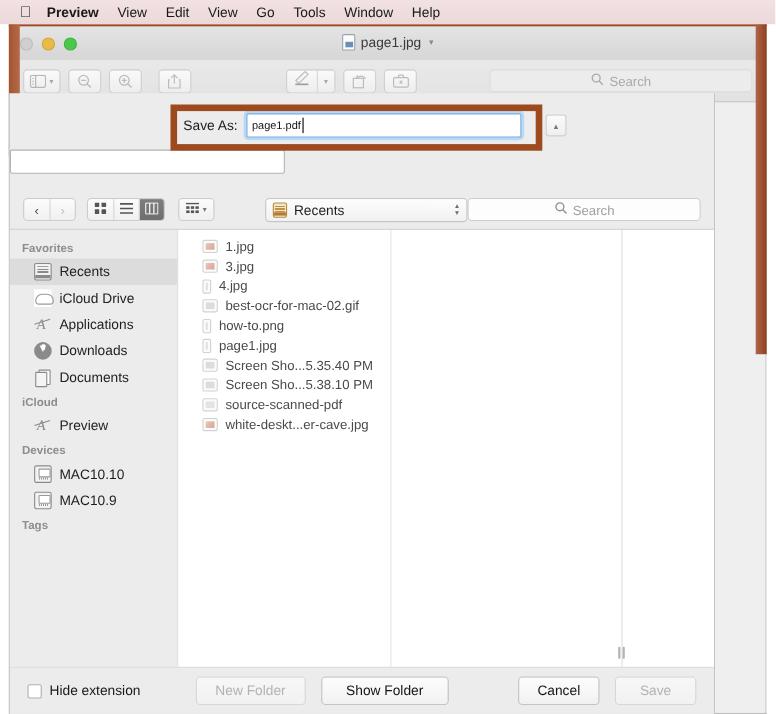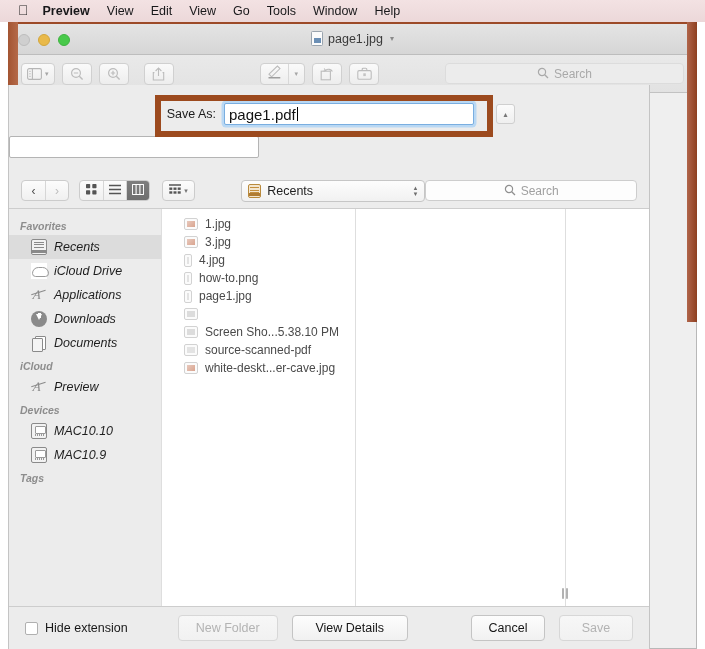--- a/index.html
+++ b/index.html
@@ -198,21 +198,21 @@
     font-size: 12.5px;
     color: #1c1c1c;
     padding-right: 8px;
   }
   .field-input {
     width: 250px;
     height: 22px;
     background: #ffffff;
     border: 1px solid #b4b4b4;
     border-radius: 2px;
-    font-size: 15px;
+    font-size: 10px;
     color: #121212;
     display: flex;
     align-items: center;
     padding: 0 4px;
   }
   .field-input.focused {
     border: 1px solid #7aaee0;
     box-shadow: 0 0 0 2.5px #b9d8f4;
   }
   .caret {
@@ -334,21 +334,20 @@
     background: #ffffff;
     border-bottom: 1px solid #cdcdcd;
   }
 
   #sidebar {
     width: 152px;
     background: #ececec;
     padding-top: 6px;
     flex: none;
     overflow: hidden;
-    font-style: italic;
   }
   .sb-head {
     font-size: 10.5px;
     font-weight: bold;
     color: #8d8d8d;
     padding: 5px 0 3px 11px;
   }
   .sb-item {
     height: 24px;
     display: flex;
@@ -817,35 +816,42 @@
             </span>
           <span>3.jpg</span>
         </div>
         <div class="file-row">
           <span class="file-ico tall">
               <i></i>
             </span>
           <span>4.jpg</span>
         </div>
         <div class="file-row">
+          <span class="file-ico wide">
+              <i></i>
+            </span>
+          <span>best-ocr-for-mac-02.gif</span>
+        </div>
+        <div class="file-row">
           <span class="file-ico tall">
               <i></i>
             </span>
           <span>how-to.png</span>
         </div>
         <div class="file-row">
           <span class="file-ico tall">
               <i></i>
             </span>
           <span>page1.jpg</span>
         </div>
         <div class="file-row">
           <span class="file-ico wide">
               <i></i>
             </span>
+          <span>Screen Sho...5.35.40 PM</span>
         </div>
         <div class="file-row">
           <span class="file-ico wide">
               <i></i>
             </span>
           <span>Screen Sho...5.38.10 PM</span>
         </div>
         <div class="file-row">
           <span class="file-ico">
               <i></i>
@@ -868,20 +874,20 @@
       </div>
       <div id="col-empty-2"></div>
     </div>
 
     <div id="sheet-footer">
       <div class="check-wrap">
         <span class="checkbox"></span>
         <span>Hide extension</span>
       </div>
       <div class="btn disabled new-folder new-folder-w">New Folder</div>
-      <div class="btn show-details">View Details</div>
+      <div class="btn show-details">Show Folder</div>
       <div class="btn cancel cancel-w">Cancel</div>
       <div class="btn disabled save">Save</div>
     </div>
   </div>
 
   <div id="annotation" style="border-color: rgb(156, 74, 30);"></div>
 </div>
 
 </body></html>

